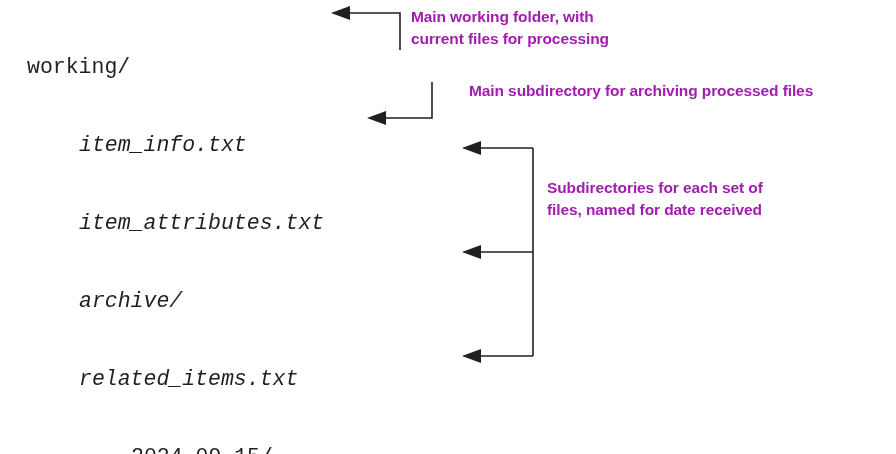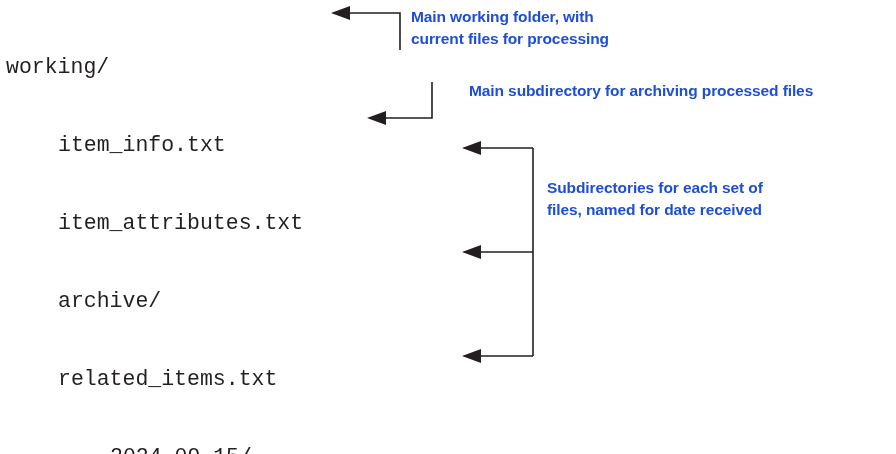--- a/index.html
+++ b/index.html
@@ -25,33 +25,34 @@
     font-family: "Liberation Mono", "DejaVu Sans Mono", monospace;
     font-size: 21.5px;
     line-height: 26px;
     color: #231f20;
     white-space: pre;
   }
   .tree-line {
     display: block;
     height: 26px;
     white-space: pre;
+    margin-left: 21px;
   }
   .indent-0 { padding-left: 0px;   }
-  .indent-1 { padding-left: 52px;  }
+  .indent-1 { padding-left: 52px; font-style: italic;  }
   .indent-2 { padding-left: 104px; }
 
   
   .callout {
     position: absolute;
     font-family: "Liberation Sans", sans-serif;
     font-weight: bold;
     font-size: 15.5px;
     line-height: 21.5px;
-    color: #1d4ed8;
+    color: #a21caf;
     letter-spacing: -0.1px;
     white-space: pre-line;
   }
   #callout-1 { left: 411px; top: 6px;   width: 300px; }
   #callout-2 { left: 469px; top: 80px;  width: 440px; }
   #callout-3 { left: 547px; top: 137px; width: 320px; margin-top: 40px; }
 
   
   #leaders {
     position: absolute;

